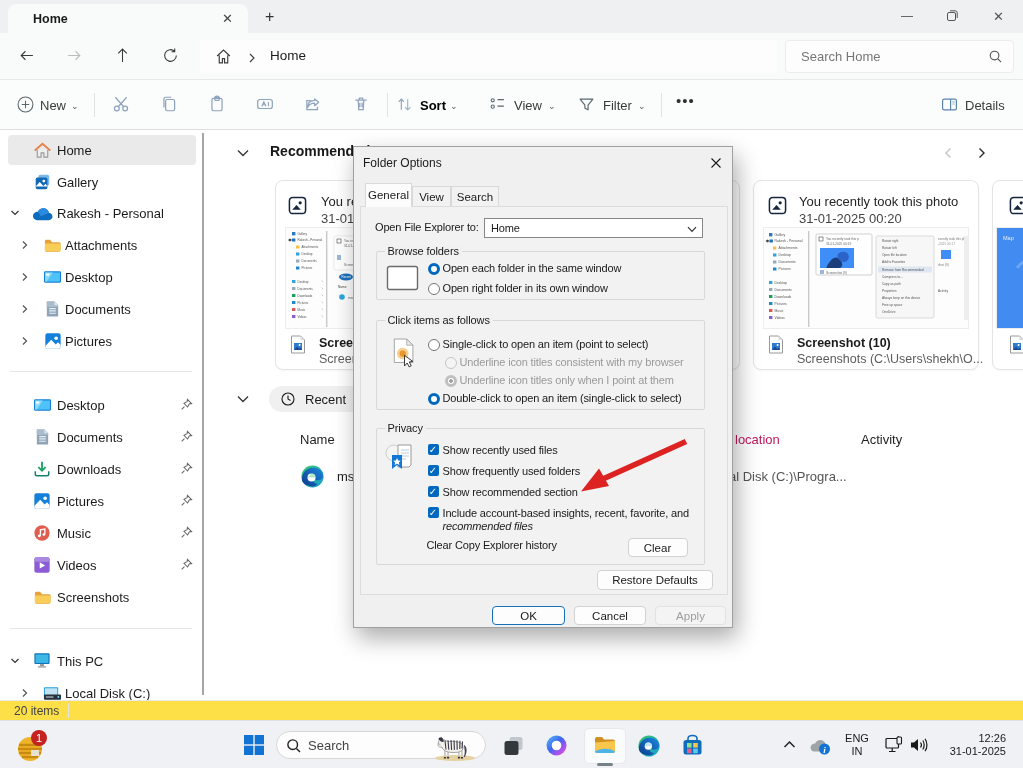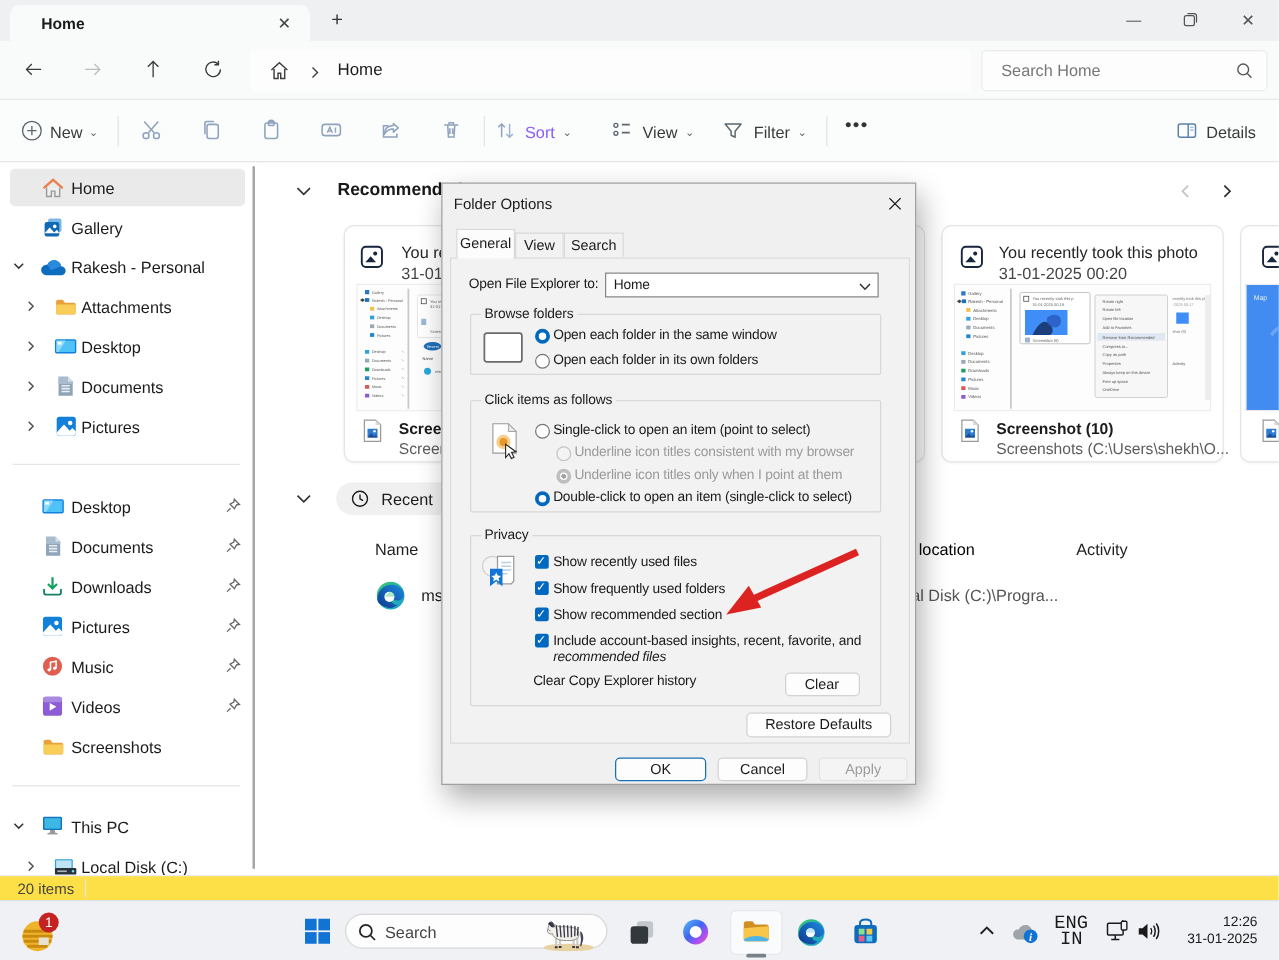--- a/index.html
+++ b/index.html
@@ -150,21 +150,21 @@
       <path d="M12 10.5V13H2.5V5H6" fill="none" stroke="#8fa3bd" stroke-width="1.1"></path>
     </svg>
   <svg class="abs" style="left:352px; top:15px;" width="18" height="18" viewBox="0 0 16 16">
       <path d="M3 4.5h10M5.5 4.5 6 13h4l.5-8.5M6.5 4V2.8h3V4M7 6.8v4M9 6.8v4" fill="none" stroke="#8fa3bd" stroke-width="1.1"></path>
     </svg>
   <div class="tsep" style="left:387px;"></div>
   <svg class="abs" style="left:396px; top:16px;" width="17" height="17" viewBox="0 0 16 16">
       <path d="M5 13V3M2.5 5.5 5 3l2.5 2.5" fill="none" stroke="#8fa3bd" stroke-width="1.1"></path>
       <path d="M11 3v10M8.5 10.5 11 13l2.5-2.5" fill="none" stroke="#9fb3cd" stroke-width="1.1"></path>
     </svg>
-  <span class="tlabel" style="left:420px; color:#8b5cf6;">Sort</span>
+  <span class="tlabel" style="left:420px; color:#000000;font-weight:bold;">Sort</span>
   <span class="chev" style="left:450px; top:21px;">⌄</span>
   <svg class="abs" style="left:489px; top:16px;" width="17" height="17" viewBox="0 0 16 16">
       <circle cx="3.5" cy="4" r="1.5" fill="none" stroke="#5b666e"></circle>
       <circle cx="3.5" cy="10" r="1.5" fill="none" stroke="#5b666e"></circle>
       <path d="M8 3.5h6M8 9.5h6" stroke="#5b666e" stroke-width="1.2"></path>
     </svg>
   <span class="tlabel" style="left:514px;">View</span>
   <span class="chev" style="left:548px; top:21px;">⌄</span>
   <svg class="abs" style="left:578px; top:16px;" width="17" height="17" viewBox="0 0 16 16">
       <path d="M2 3h12L9.5 8.5V13l-3-1.5V8.5z" fill="none" stroke="#5b666e" stroke-width="1.1" stroke-linejoin="round"></path>
@@ -569,21 +569,21 @@
       <path d="M2 3.5 7 8.5l5-5" fill="none" stroke="#333" stroke-width="1.3"></path>
     </svg>
   <div class="abs" style="left:61px; top:256px; width:104px; height:26px; background:#f0f0f0; border-radius:13px;">
     <svg style="position:absolute; left:12px; top:6px;" width="14" height="14" viewBox="0 0 14 14">
         <circle cx="7" cy="7" r="6" fill="none" stroke="#1b1b1b" stroke-width="1.1"></circle>
         <path d="M7 3.5V7l2.5 1.5" fill="none" stroke="#1b1b1b" stroke-width="1.1"></path>
       </svg>
     <span style="position:absolute; left:36px; top:6px; font-size:13px; color:#1b1b1b;">Recent</span>
   </div>
   <span class="abs" style="left:92px; top:302px; font-size:13px; color:#1f1f1f;">Name</span>
-  <span class="abs" style="left:527px; top:302px; font-size:13px; color:#000000;">location</span>
+  <span class="abs" style="left:527px; top:302px; font-size:13px; color:#be185d;">location</span>
   <span class="abs" style="left:653px; top:302px; font-size:13px; color:#1f1f1f;">Activity</span>
   <svg class="abs" style="left:92px; top:334px;" width="25" height="25" viewBox="0 0 26 26">
     <defs>
       <linearGradient id="eg1" x1="0" y1="0" x2="1" y2="1">
           <stop offset="0" stop-color="#35c76d"></stop>
           <stop offset="1" stop-color="#1ba0d7"></stop>
         </linearGradient>
       <linearGradient id="eg2" x1="0" y1="1" x2="1" y2="0">
           <stop offset="0" stop-color="#0d3a8c"></stop>
           <stop offset="1" stop-color="#1e88e0"></stop>
@@ -622,21 +622,21 @@
   </div>
 
   <div class="gbox" style="left:21.5px; top:104px; width:329px; height:49px;">
     <span class="glegend">Browse folders</span>
     <svg class="abs" style="left:9px; top:13px;" width="33" height="26" viewBox="0 0 33 26">
         <rect x="1.5" y="1.5" width="30" height="23" rx="2" fill="#fff" stroke="#6b6b6b" stroke-width="1.4"></rect>
       </svg>
     <div class="radio sel" style="left:51px; top:11px;"></div>
     <span class="dtext" style="left:66px; top:10px;">Open each folder in the same window</span>
     <div class="radio" style="left:51px; top:31px;"></div>
-    <span class="dtext" style="left:66px; top:30px;">Open each folder in its own folders</span>
+    <span class="dtext" style="left:66px; top:30px;">Open right folder in its own window</span>
   </div>
 
   <div class="gbox" style="left:21.5px; top:173px; width:329px; height:90px;">
     <span class="glegend">Click items as follows</span>
     <svg class="abs" style="left:16px; top:16px;" width="23" height="35" viewBox="0 0 26 38">
         <path d="M1.5 1.5h14l7 7v19.5h-21z" fill="#fff" stroke="#9a9a9a"></path>
         <path d="M15.5 1.5l7 7h-7z" fill="#e8e8e8" stroke="#9a9a9a" stroke-width=".8"></path>
         <circle cx="11" cy="18" r="6.5" fill="#f7ce8e"></circle>
         <circle cx="11" cy="18" r="3.6" fill="#e8972c"></circle>
         <path d="M13 20l0 12 3-3.4 2.2 4.4 2.4-1.2-2.2-4.4 4-.6z" fill="#fff" stroke="#222" stroke-width="1"></path>
@@ -773,21 +773,21 @@
   </svg>
 
   <svg class="tb" style="left:783px; top:18px;" width="13" height="12" viewBox="0 0 13 12">
       <path d="M1.5 8 6.5 3l5 5" fill="none" stroke="#222" stroke-width="1.5"></path>
     </svg>
   <svg class="tb" style="left:808px; top:16px;" width="24" height="18" viewBox="0 0 24 18">
     <path d="M6 14.5h11c2.3 0 4-1.6 4-3.6 0-1.9-1.5-3.3-3.4-3.5C17 4.6 14.8 3 12.3 3 10 3 8 4.4 7.2 6.4 4.7 6.3 2.5 8 2.5 10.4c0 2.3 2 4.1 3.5 4.1z" fill="#9fa4a9"></path>
     <circle cx="16.5" cy="12" r="5.5" fill="#1173d4"></circle>
     <text x="16.5" y="15.5" font-size="9" fill="#fff" text-anchor="middle" font-family="Liberation Serif" font-style="italic" font-weight="700">i</text>
   </svg>
-  <div class="tb" style="left:842px; top:7px; width:30px; height:34px; font-size:15px; color:#1a1a1a; text-align:center; line-height:13px; padding-top:4px;font-family:Liberation Mono, monospace;">ENG<br>IN</div>
+  <div class="tb" style="left:842px; top:7px; width:30px; height:34px; font-size:11px; color:#1a1a1a; text-align:center; line-height:13px; padding-top:4px;">ENG<br>IN</div>
   <svg class="tb" style="left:884px; top:15px;" width="20" height="18" viewBox="0 0 20 18">
     <rect x="2" y="2.5" width="12.5" height="9.5" rx="1" fill="none" stroke="#1a1a1a" stroke-width="1.2"></rect>
     <path d="M8.2 12v3M5 15.5h6.5" stroke="#1a1a1a" stroke-width="1.2"></path>
     <rect x="13" y="1" width="4.5" height="7" rx="1" fill="#eff1f4" stroke="#1a1a1a" stroke-width="1.1"></rect>
     <path d="M14.2 1v-1" stroke="#1a1a1a"></path>
   </svg>
   <svg class="tb" style="left:909px; top:16px;" width="20" height="16" viewBox="0 0 20 16">
     <path d="M2 5.5h3L9 2v12L5 10.5H2z" fill="#1a1a1a"></path>
     <path d="M11.5 5.5c1 1.3 1 3.7 0 5M13.8 3.5c1.8 2.3 1.8 6.7 0 9M16 1.8c2.6 3.3 2.6 9.1 0 12.4" fill="none" stroke="#1a1a1a" stroke-width="1.2"></path>
   </svg>

